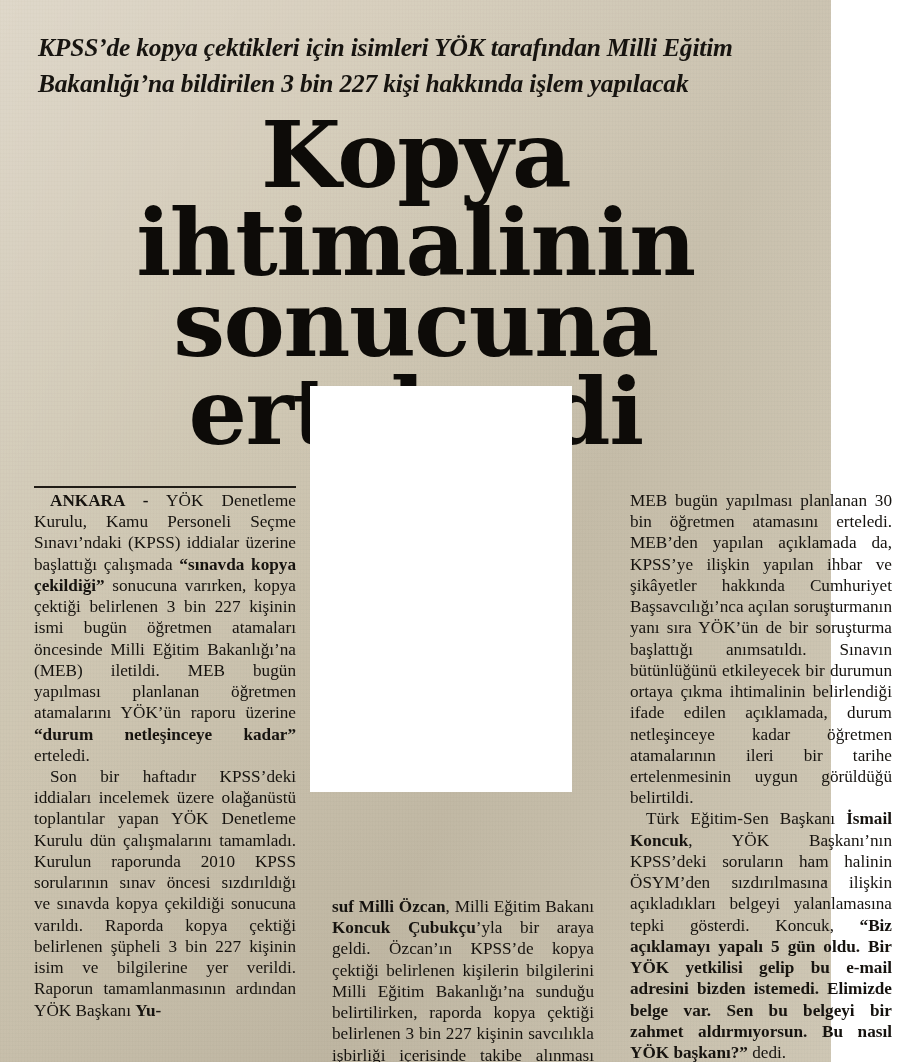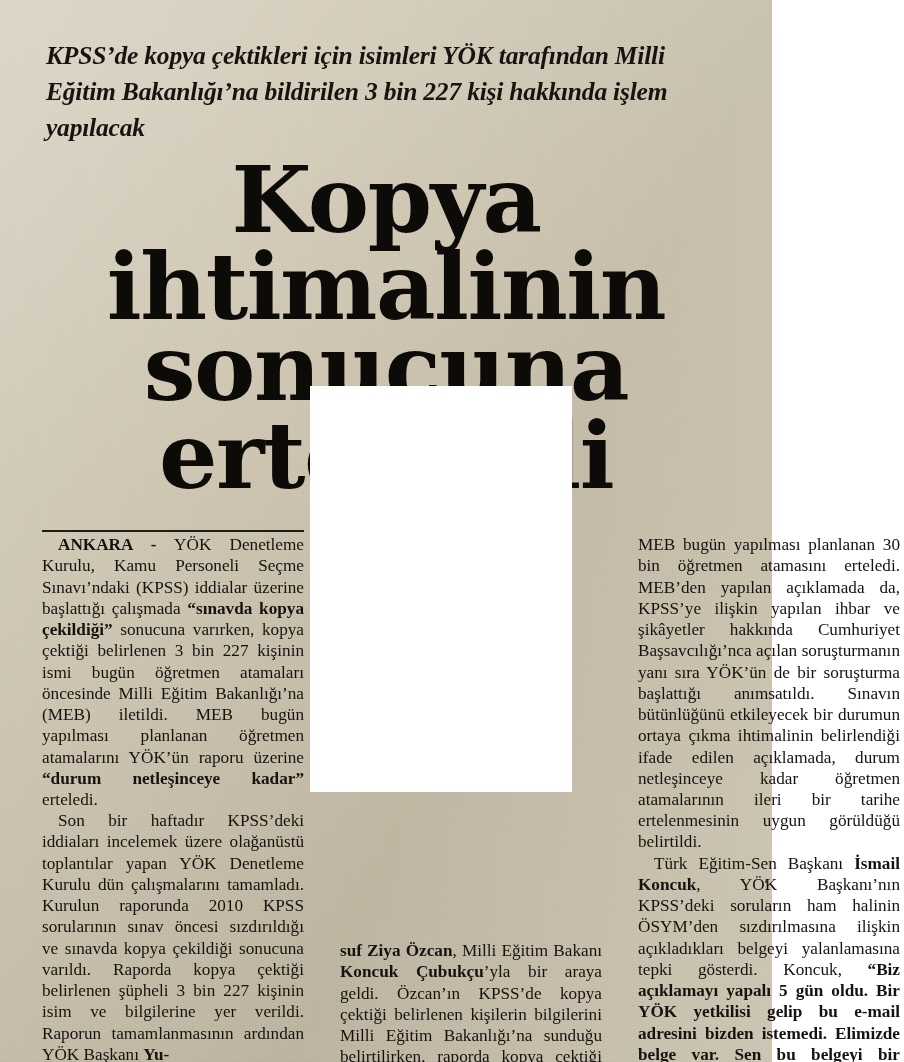--- a/index.html
+++ b/index.html
@@ -8,28 +8,28 @@
     background: #ffffff;
   }
   body {
     width: 904px;
     height: 1062px;
     overflow: hidden;
     font-family: "Liberation Serif", serif;
   }
   .page {
     position: relative;
-    width: 772px;
+    width: 831px;
     height: 1062px;
     background: #d8d0bc;
     background-image:
        linear-gradient(115deg, rgba(255,255,255,0.22) 0%, rgba(255,255,255,0.05) 28%, rgba(0,0,0,0.05) 62%, rgba(255,255,255,0.12) 100%),
        linear-gradient(180deg, rgba(214,205,186,1) 0%, rgba(206,197,176,1) 45%, rgba(199,190,169,1) 100%);
     box-sizing: border-box;
-    padding: 16px;
+    padding: 8px;
   }
   .paper-noise {
     position: absolute;
     inset: 0;
     pointer-events: none;
     background-image:
       repeating-linear-gradient(90deg, rgba(0,0,0,0.012) 0px, rgba(0,0,0,0.012) 1px, rgba(255,255,255,0.012) 1px, rgba(255,255,255,0.012) 3px),
       repeating-linear-gradient(0deg, rgba(0,0,0,0.010) 0px, rgba(0,0,0,0.010) 1px, rgba(255,255,255,0.010) 1px, rgba(255,255,255,0.010) 4px);
     opacity: .7;
   }
@@ -177,21 +177,21 @@
           <b>ANKARA -</b> YÖK Denetleme Kurulu, Kamu Personeli Seçme Sınavı’ndaki (KPSS) iddialar üzerine başlattığı çalışmada <b>“sınavda kopya çekildiği”</b> sonucuna varırken, kopya çektiği belirlenen 3 bin 227 kişinin ismi bugün öğretmen atamaları öncesinde Milli Eğitim Bakanlığı’na (MEB) iletildi. MEB bugün yapılması planlanan öğretmen atamalarını YÖK’ün raporu üzerine <b>“durum netleşinceye kadar”</b> erteledi.
         </p>
         <p>
           Son bir haftadır KPSS’deki iddiaları incelemek üzere olağanüstü toplantılar yapan YÖK Denetleme Kurulu dün çalışmalarını tamamladı. Kurulun raporunda 2010 KPSS sorularının sınav öncesi sızdırıldığı ve sınavda kopya çekildiği sonucuna varıldı. Raporda kopya çektiği belirlenen şüpheli 3 bin 227 kişinin isim ve bilgilerine yer verildi. Raporun tamamlanmasının ardından YÖK Başkanı <b>Yu-</b>
         </p>
       </div>
 
       <div class="col">
         <div class="spacer-photo"></div>
         <p class="col-mid-bottom">
-          <b>suf Ziya Özcan</b>, Milli Eğitim Bakanı <b>Koncuk Çubukçu</b>’yla bir araya geldi. Özcan’ın KPSS’de kopya çektiği belirlenen kişilerin bilgilerini Milli Eğitim Bakanlığı’na sunduğu belirtilirken, raporda kopya çektiği belirlenen 3 bin 227 kişinin savcılıkla işbirliği içerisinde takibe alınması gerektiği görüşü belirtildi.
+          <b>suf Milli Özcan</b>, Milli Eğitim Bakanı <b>Koncuk Çubukçu</b>’yla bir araya geldi. Özcan’ın KPSS’de kopya çektiği belirlenen kişilerin bilgilerini Milli Eğitim Bakanlığı’na sunduğu belirtilirken, raporda kopya çektiği belirlenen 3 bin 227 kişinin savcılıkla işbirliği içerisinde takibe alınması gerektiği görüşü belirtildi.
         </p>
       </div>
 
       <div class="col">
         <p>
           MEB bugün yapılması planlanan 30 bin öğretmen atamasını erteledi. MEB’den yapılan açıklamada da, KPSS’ye ilişkin yapılan ihbar ve şikâyetler hakkında Cumhuriyet Başsavcılığı’nca açılan soruşturmanın yanı sıra YÖK’ün de bir soruşturma başlattığı anımsatıldı. Sınavın bütünlüğünü etkileyecek bir durumun ortaya çıkma ihtimalinin belirlendiği ifade edilen açıklamada, durum netleşinceye kadar öğretmen atamalarının ileri bir tarihe ertelenmesinin uygun görüldüğü belirtildi.
         </p>
         <p>
           Türk Eğitim-Sen Başkanı <b>İsmail Koncuk</b>, YÖK Başkanı’nın KPSS’deki soruların ham halinin ÖSYM’den sızdırılmasına ilişkin açıkladıkları belgeyi yalanlamasına tepki gösterdi. Koncuk, <b>“Biz açıklamayı yapalı 5 gün oldu. Bir YÖK yetkilisi gelip bu e-mail adresini bizden istemedi. Elimizde belge var. Sen bu belgeyi bir zahmet aldırmıyorsun. Bu nasıl YÖK başkanı?”</b> dedi.
         </p>

